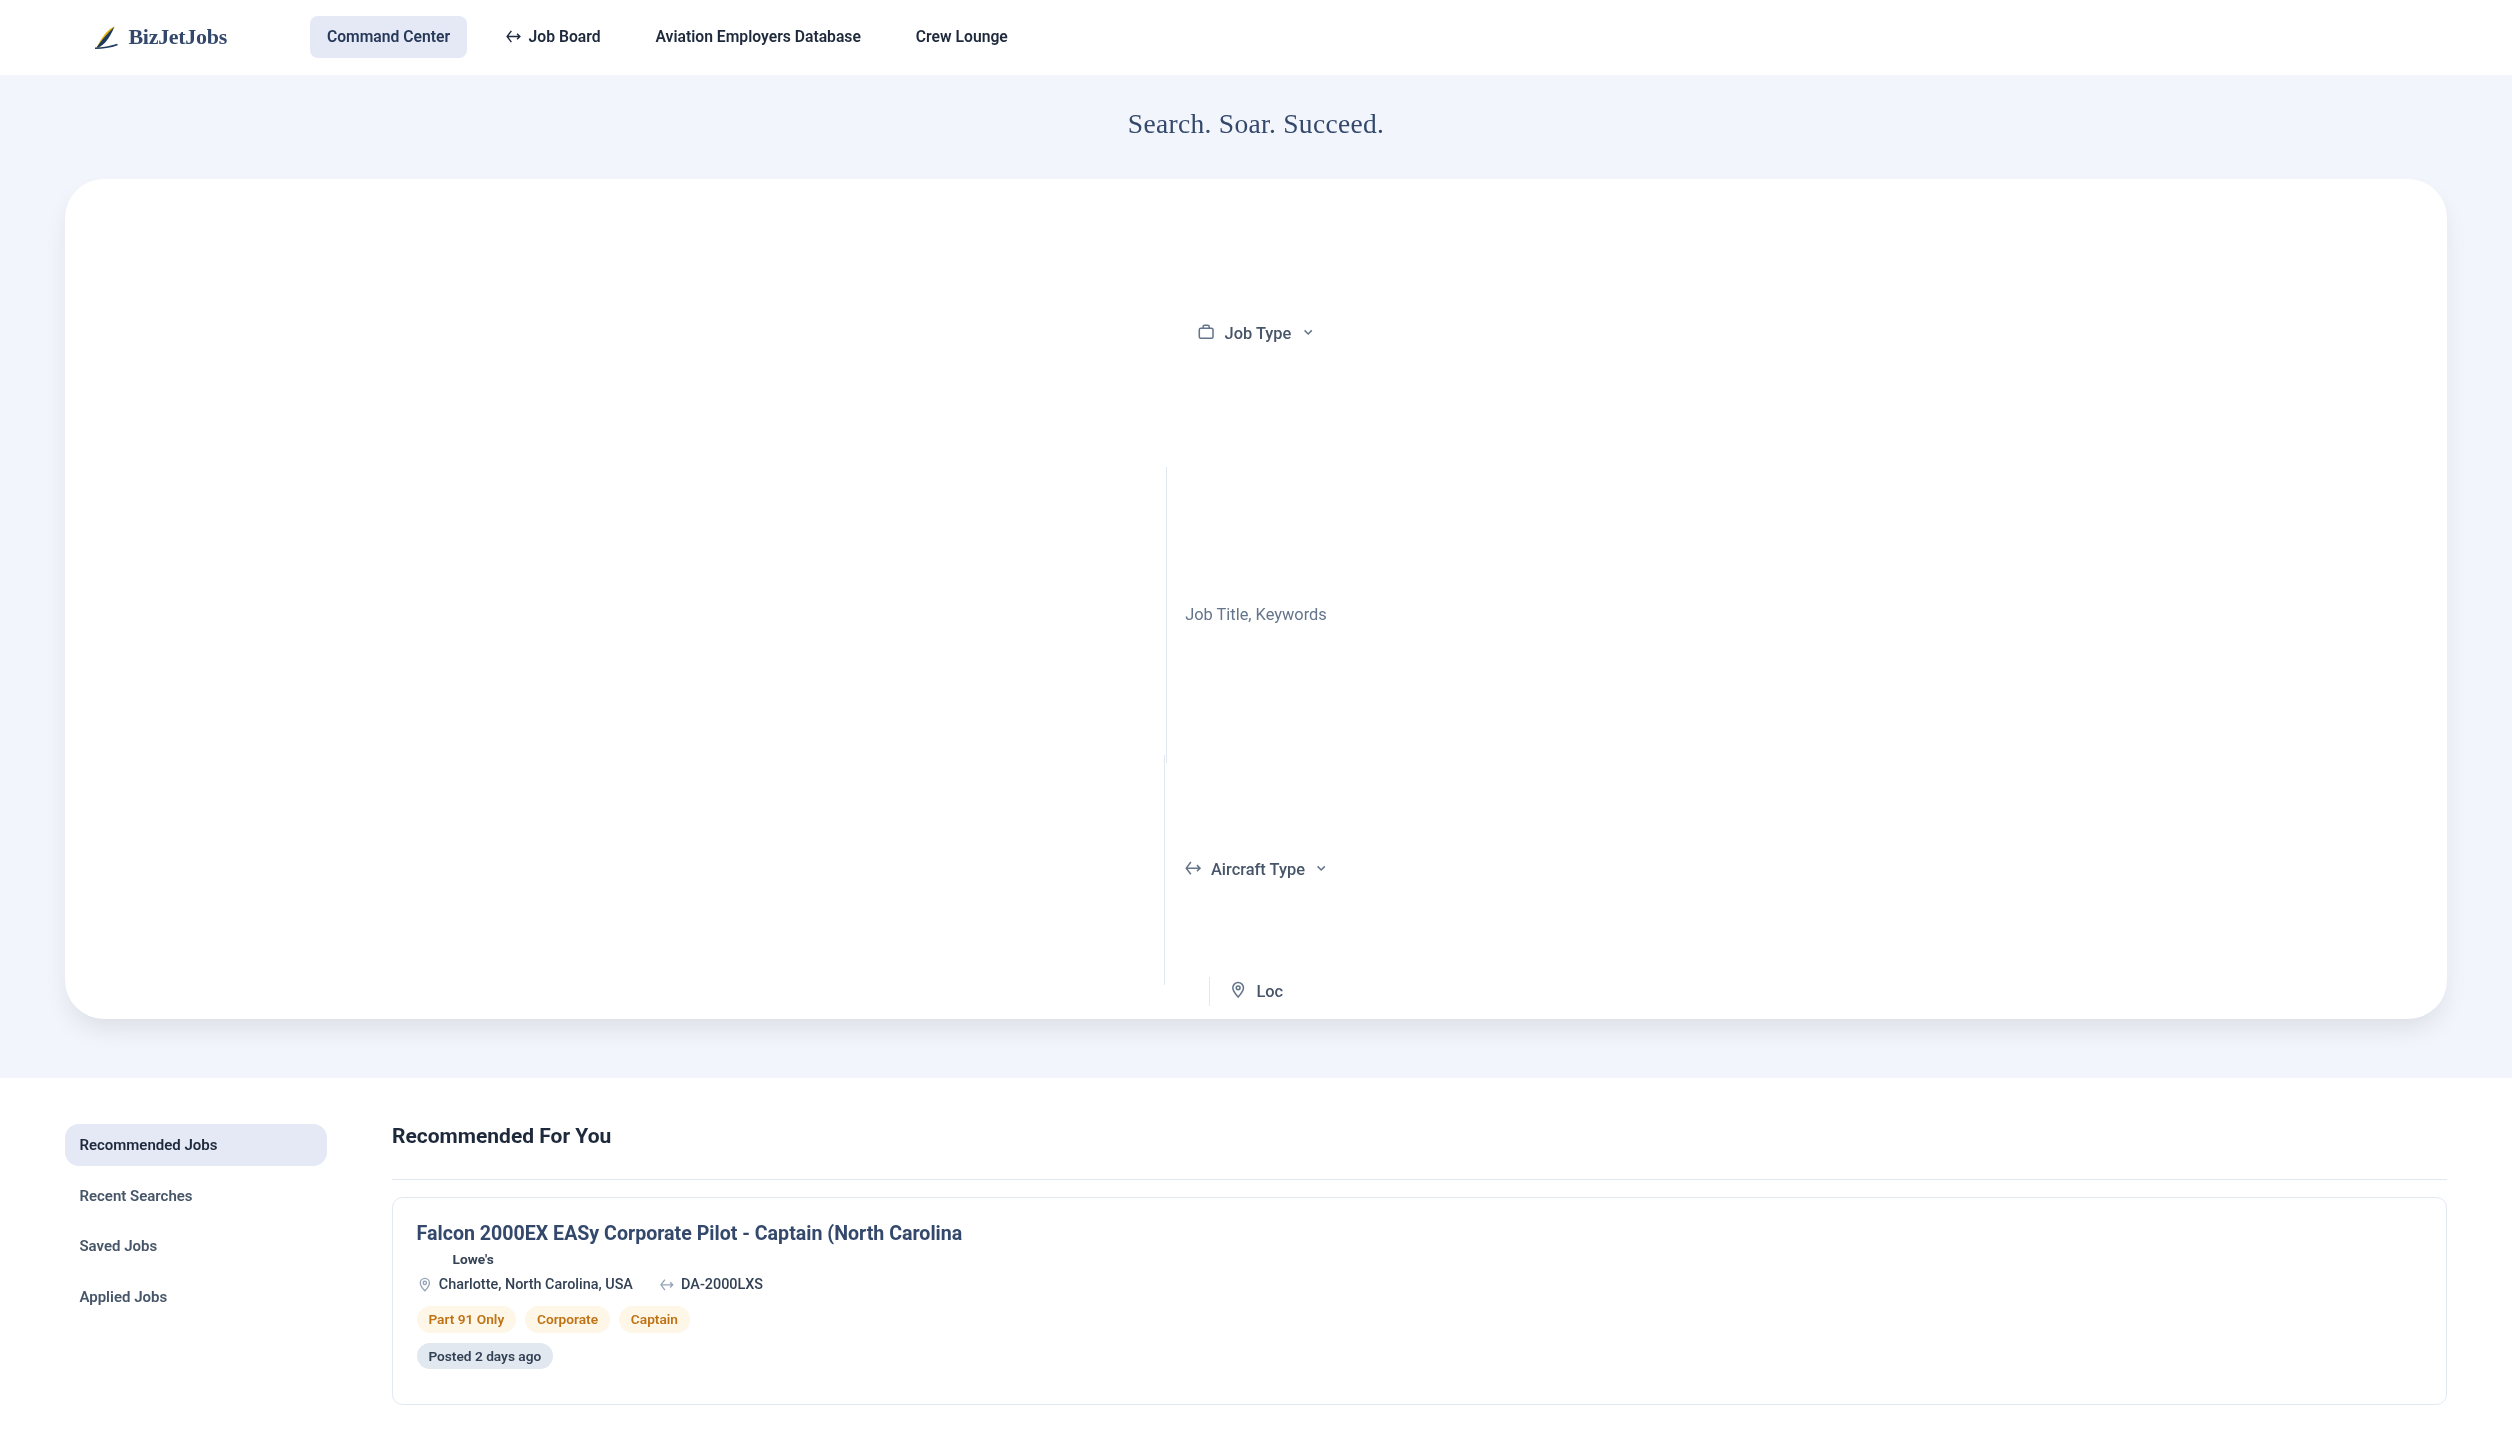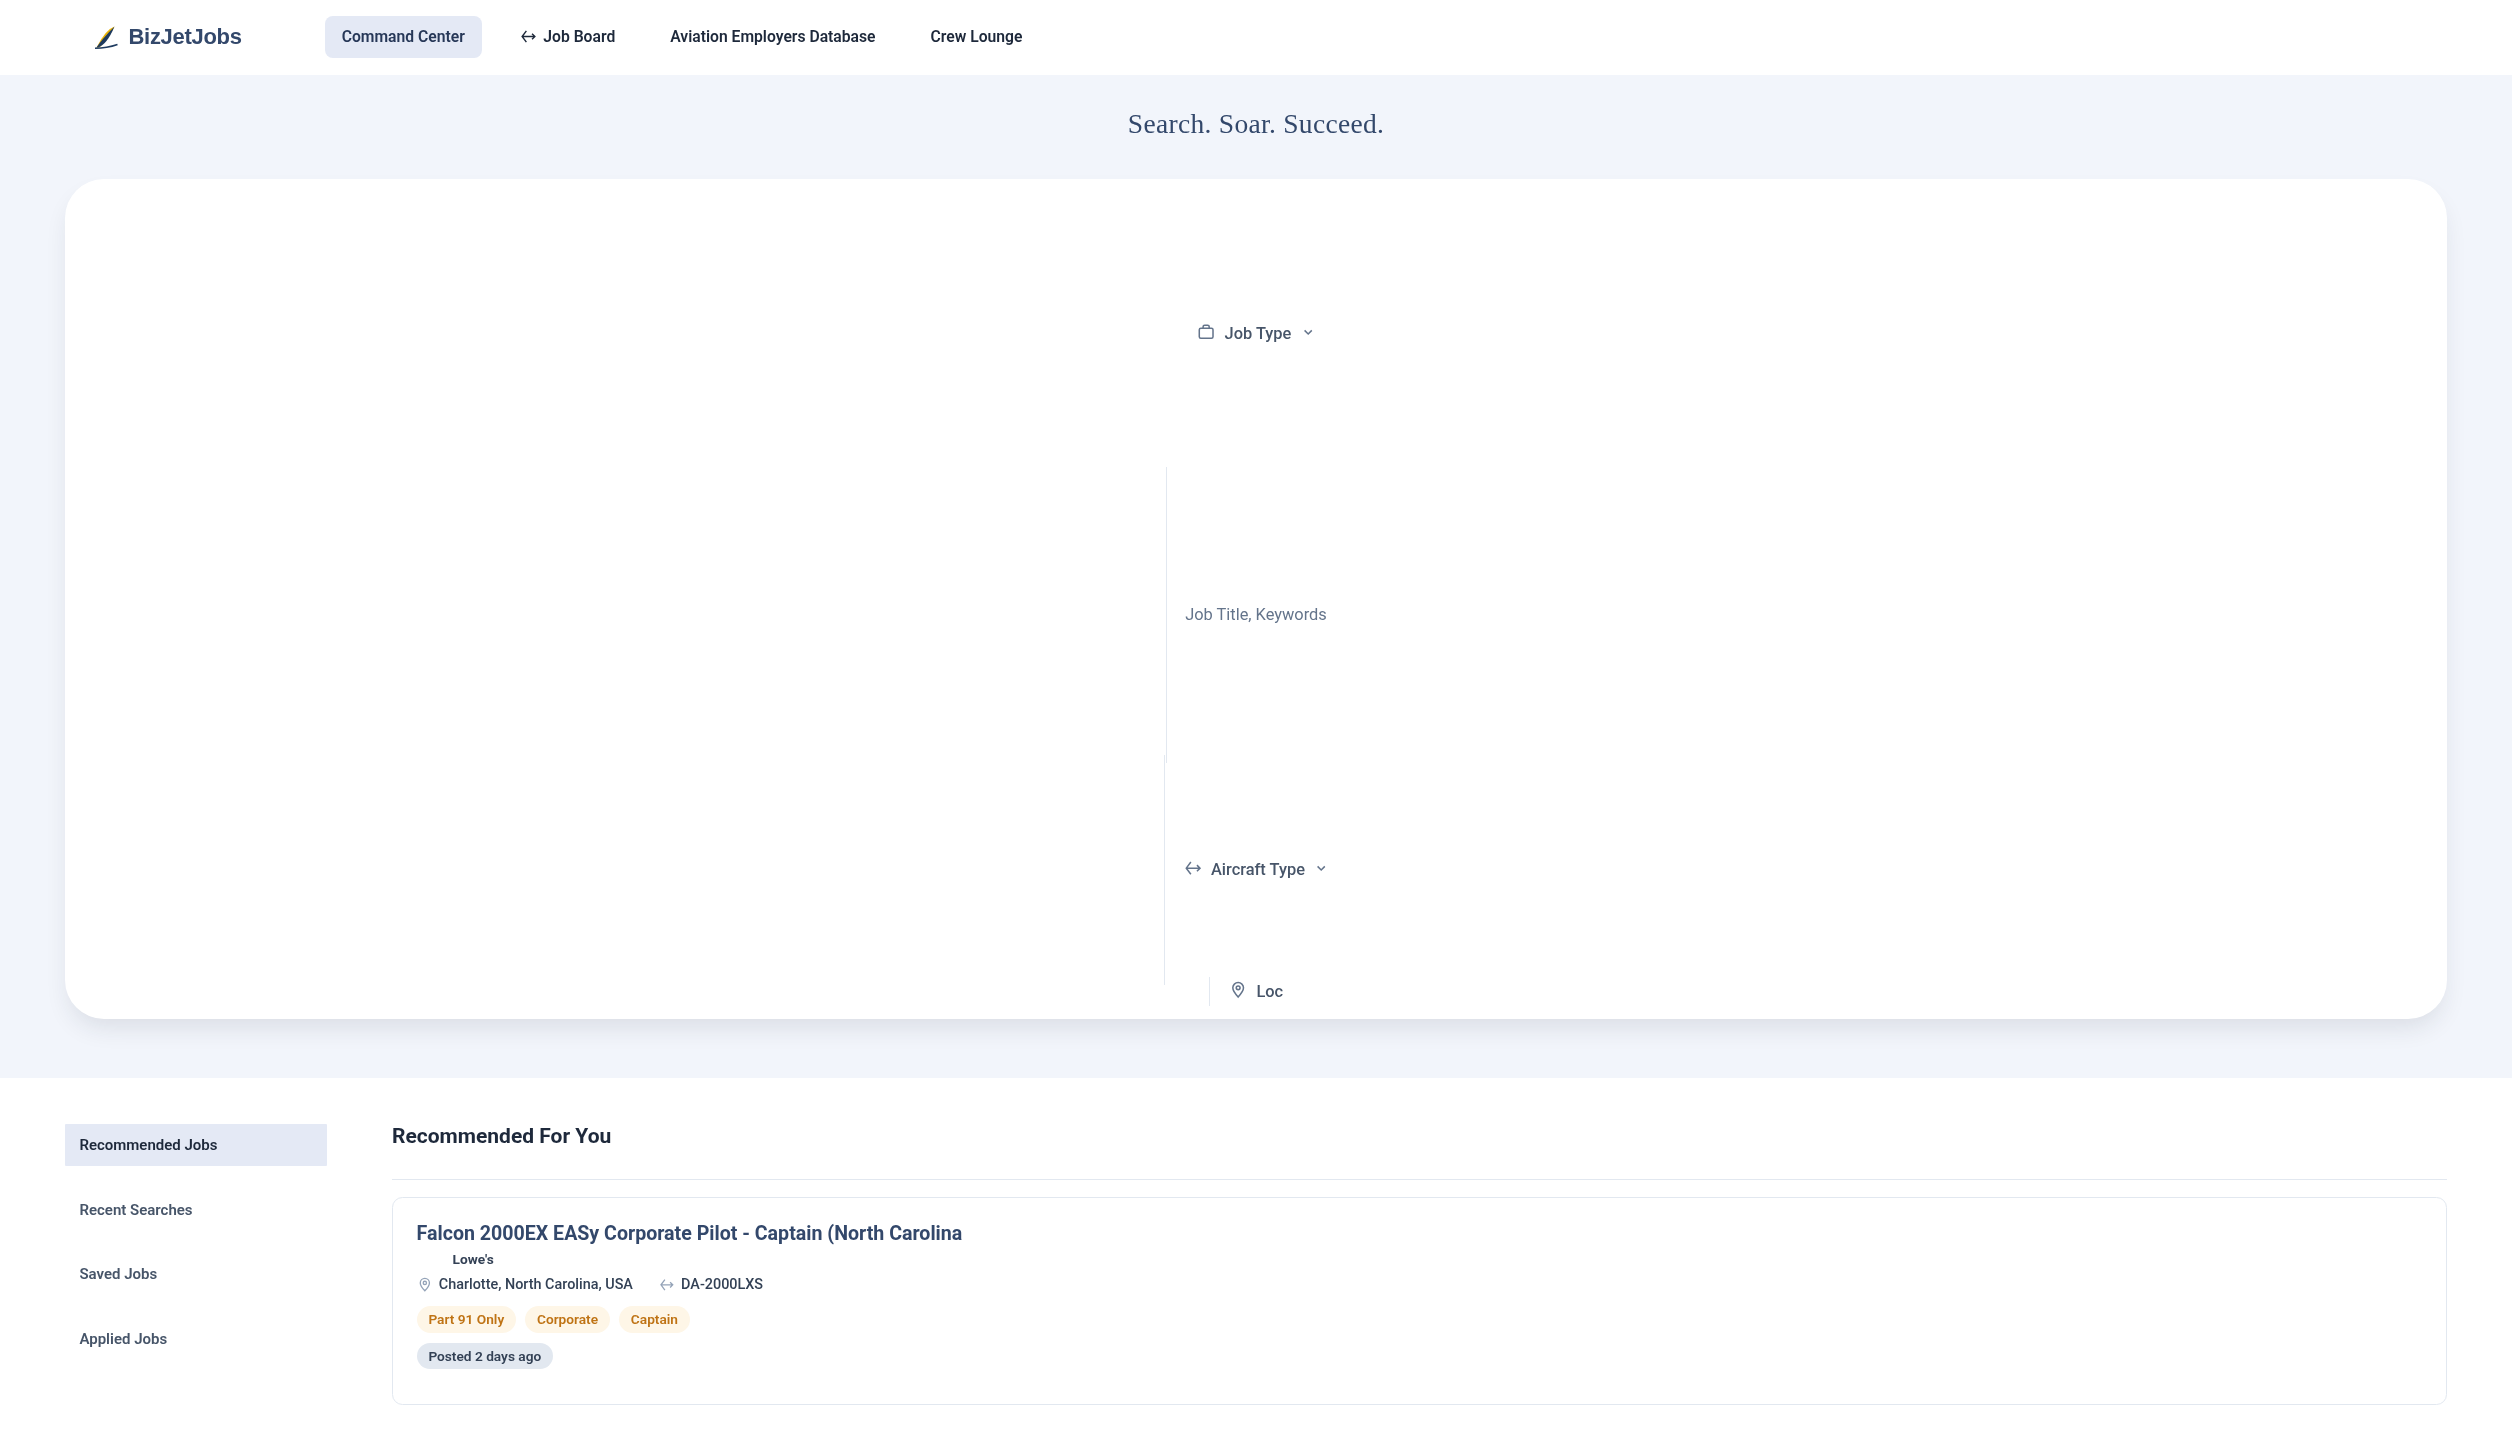--- a/index.html
+++ b/index.html
@@ -20,21 +20,21 @@
     border-bottom: 0.7px solid transparent;
   }
   .logo {
     display: flex;
     align-items: center;
     gap: 6.5px;
     margin-right: 52px;
   }
   .logo svg { width: 30px; height: 30px; }
   .logo-text {
-    font-family: Liberation Sans, sans-serif;
+    font-family: Liberation Serif, serif;
     font-size: 22px;
     font-weight: 600;
     color: #33486b;
     letter-spacing: -0.3px;
   }
   .navlinks {
     display: flex;
     align-items: center;
     gap: 21px;
   }
@@ -120,23 +120,23 @@
     background: #fff;
   }
   .sidebar {
     flex: 0 0 262px;
   }
   .side-tab {
     font-size: 15px;
     font-weight: 600;
     color: #475569;
     padding: 11.8px 14.4px;
-    border-radius: 1px;
+    border-radius: 14px;
     cursor: pointer;
-    margin-bottom: 23px;
+    margin-bottom: 9px;
   }
   .side-tab.active {
     background: #e4e9f5;
     color: #1e293b;
   }
 
   .content { flex: 1; }
   .section-title {
     font-size: 21px;
     font-weight: 700;

